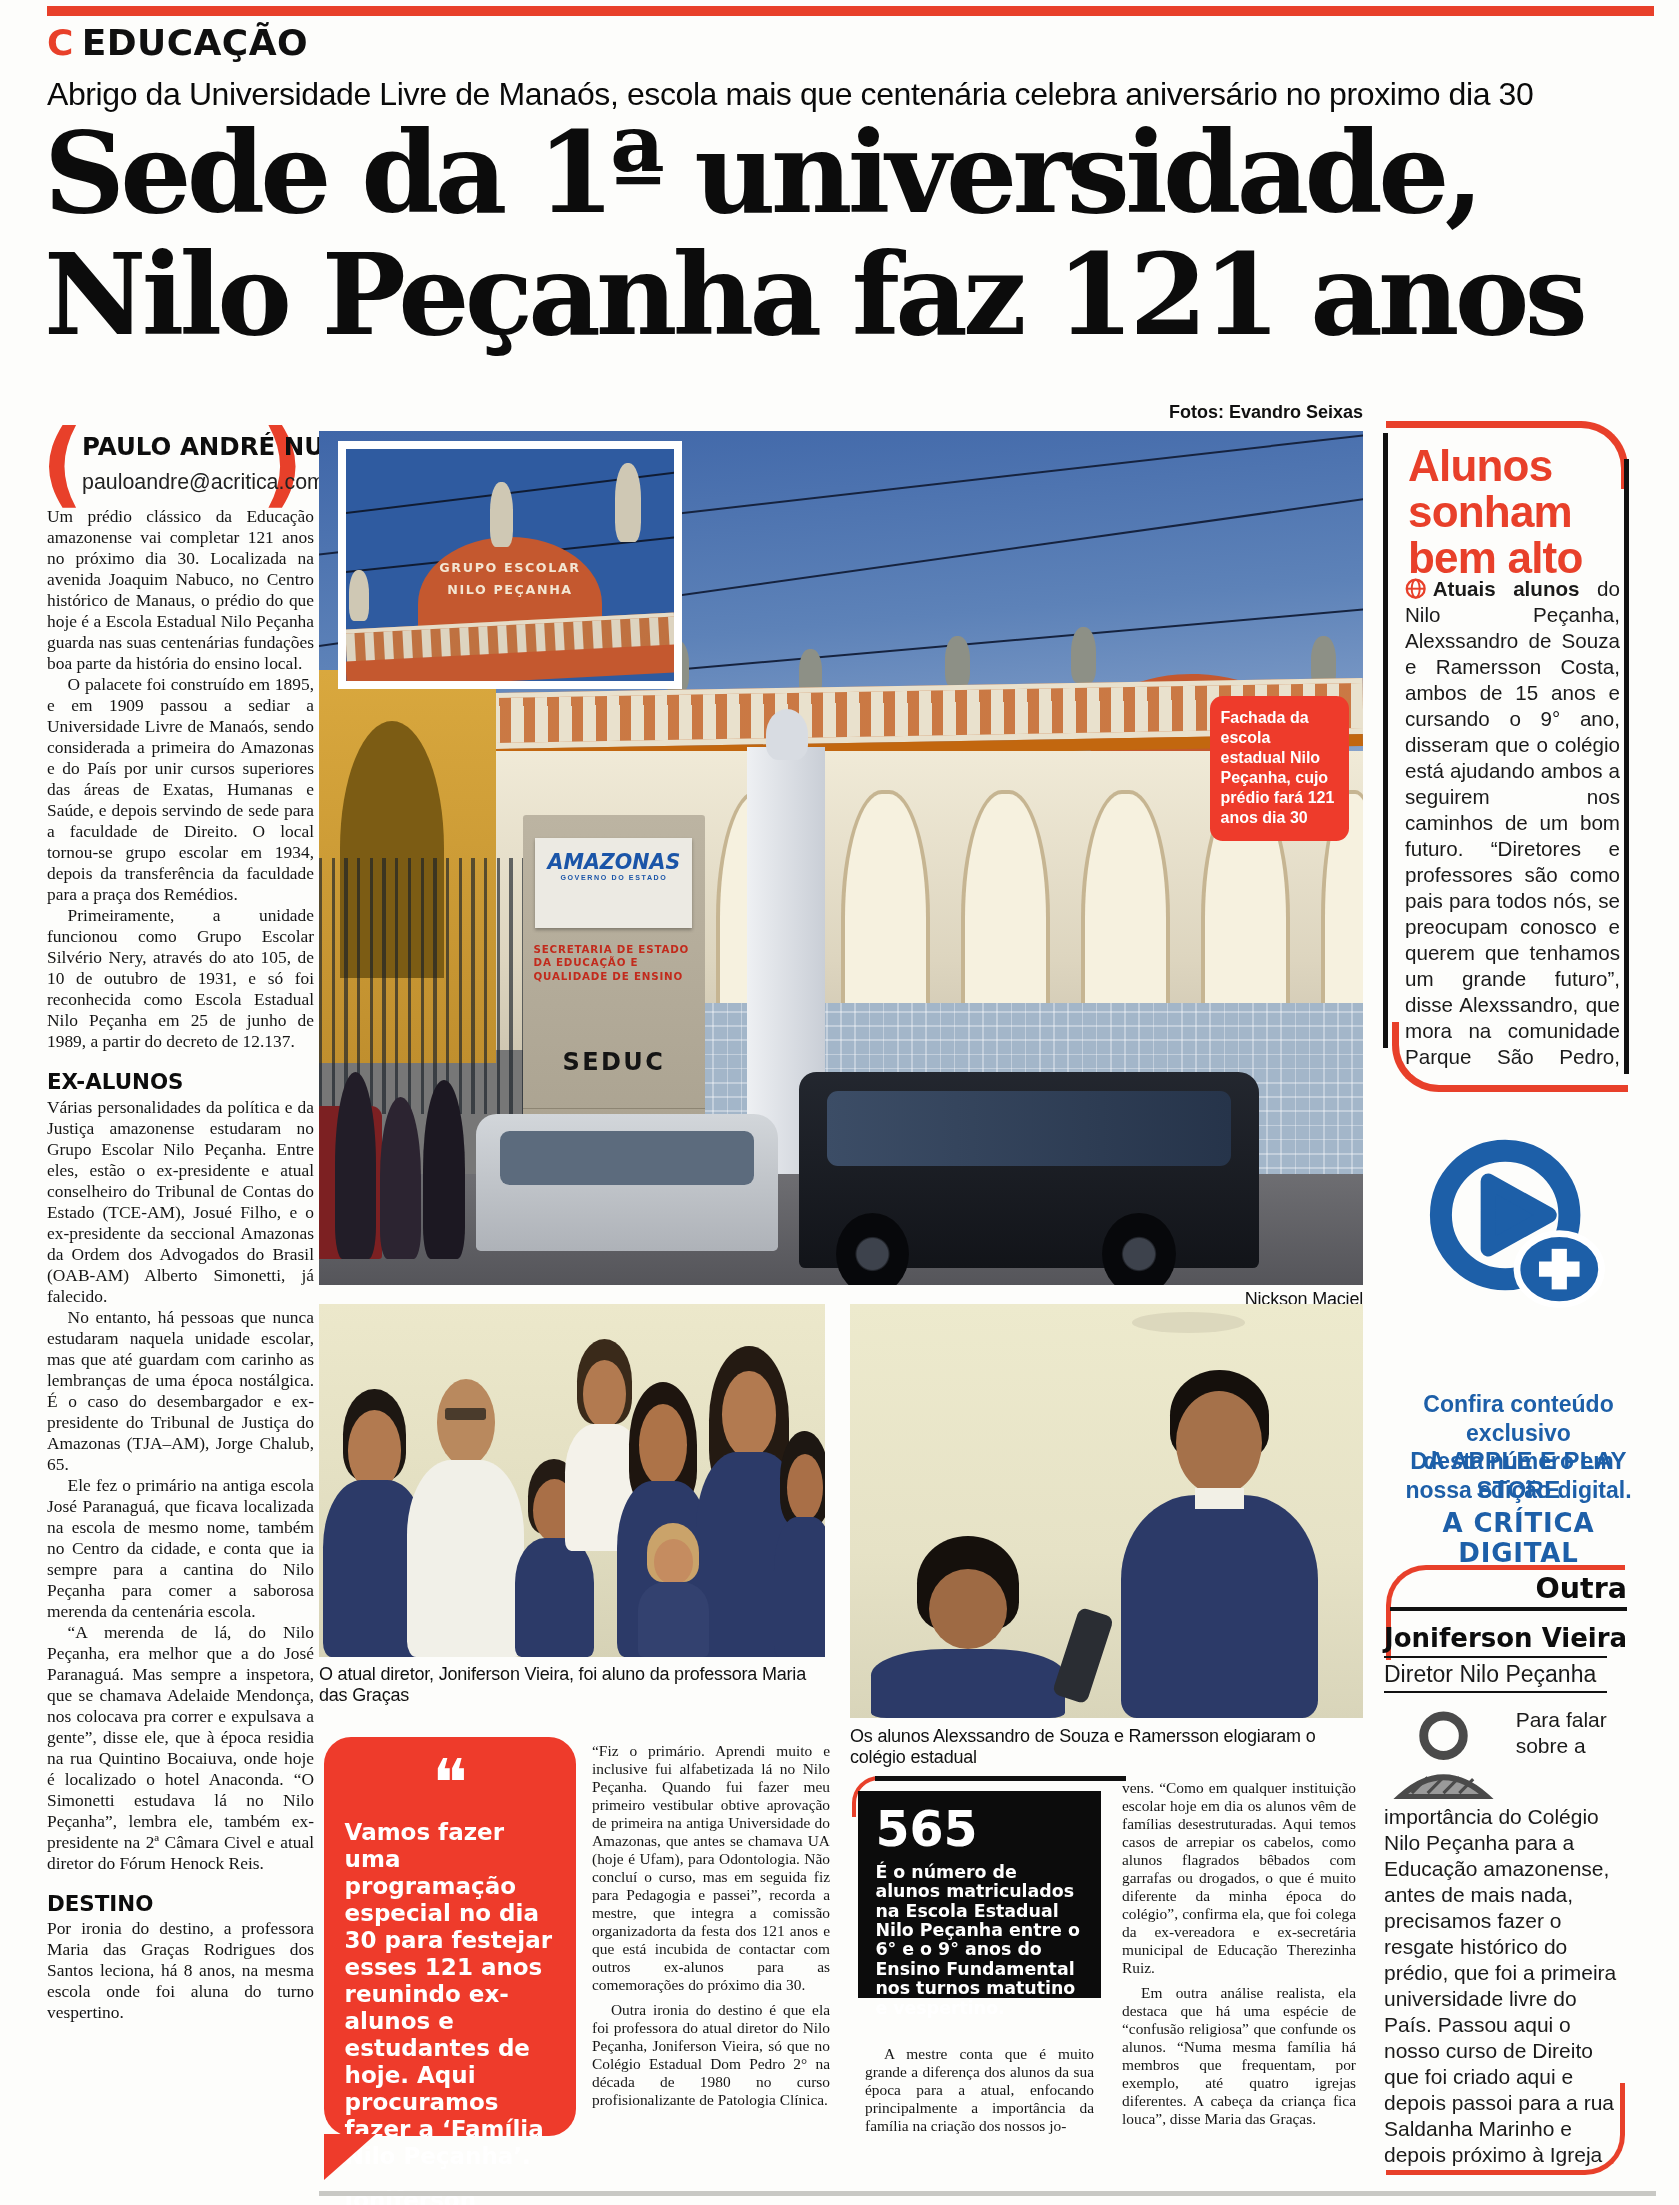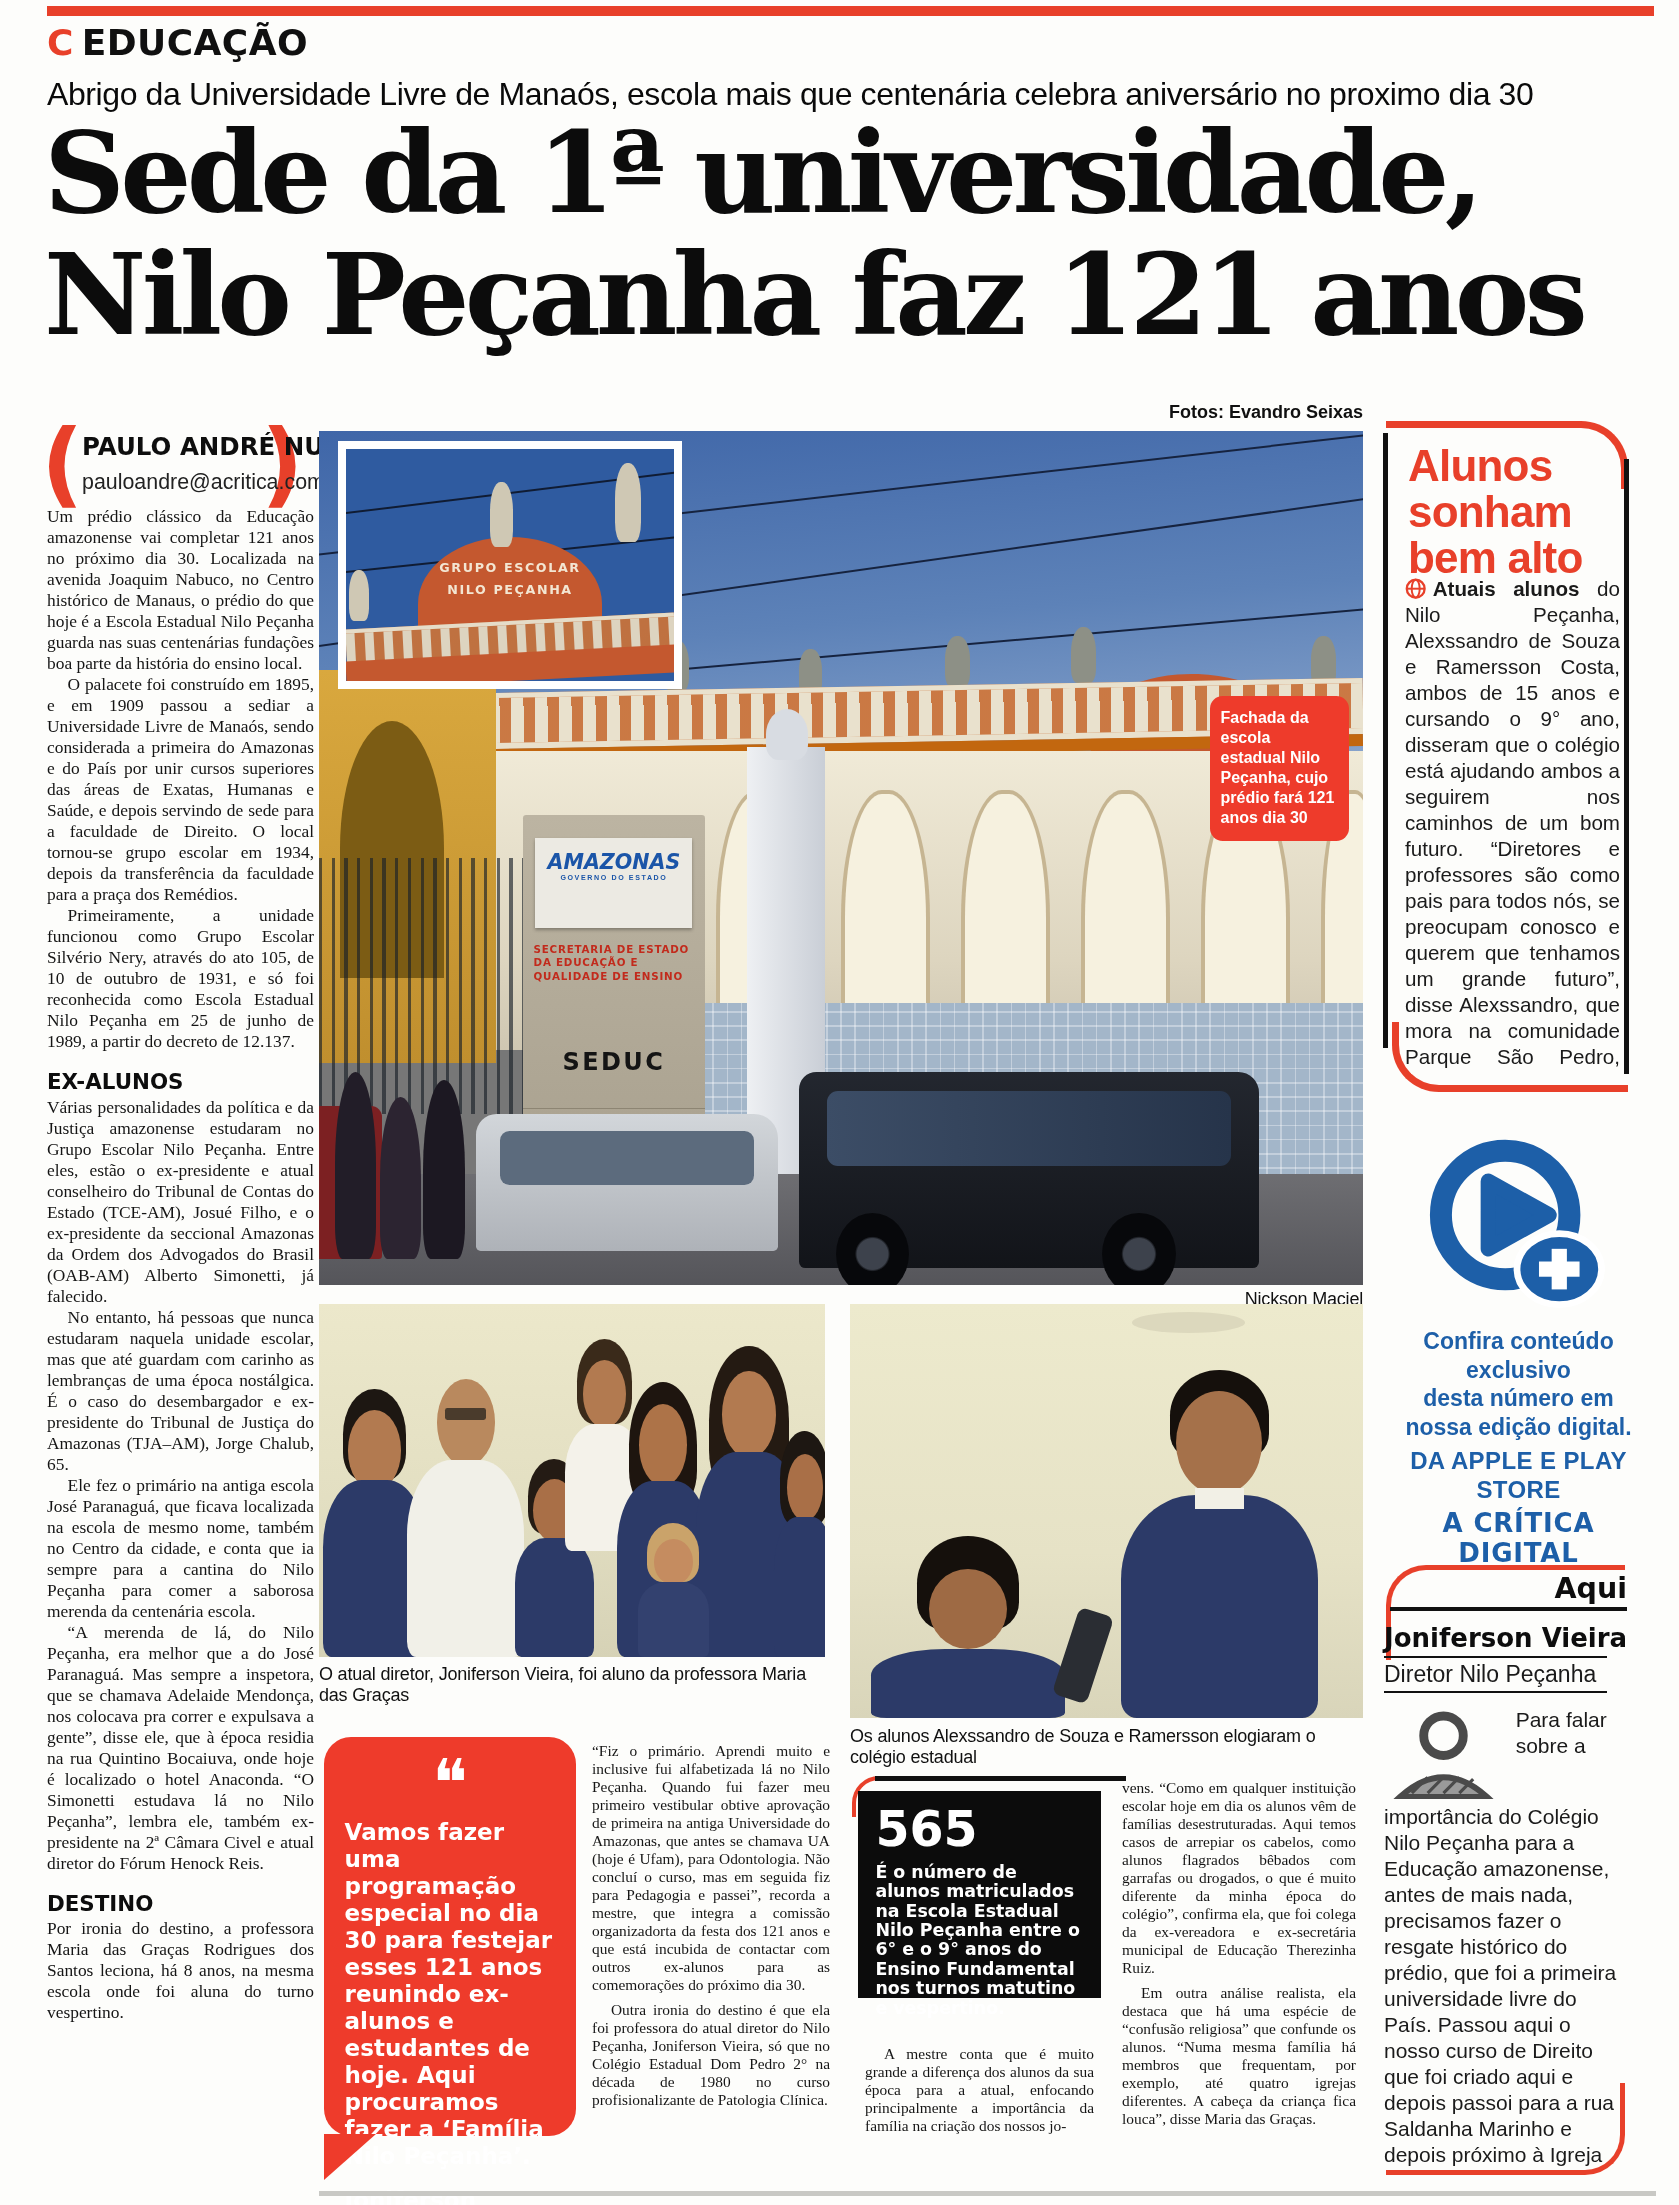--- a/index.html
+++ b/index.html
@@ -287,33 +287,33 @@
 
   <div class="abs" style="left:1424px;top:1137px;width:186px;height:178px;">
     <svg width="186" height="178" viewBox="0 0 110 105">
       <circle cx="48" cy="46" r="38" fill="none" stroke="#1d5fa8" stroke-width="13"></circle>
       <path d="M38 26 L74 46 L38 66 Z" fill="#1d5fa8" stroke="#1d5fa8" stroke-width="9" stroke-linejoin="round"></path>
       <ellipse cx="80" cy="78" rx="25" ry="21" fill="#1d5fa8" stroke="#fff" stroke-width="4"></ellipse>
       <rect x="75.5" y="66" width="9" height="24" fill="#fff"></rect>
       <rect x="68" y="73.5" width="24" height="9" fill="#fff"></rect>
     </svg>
   </div>
-  <div class="abs promotext" style="left:1380px;top:1327px;width:277px;font-size:23px;line-height:28.5px;">
+  <div class="abs promotext" style="left:1380px;top:1390px;width:277px;font-size:23px;line-height:28.5px;">
     <div>Confira conteúdo</div>
     <div>exclusivo</div>
     <div>desta número em</div>
     <div>nossa edição digital.</div>
   </div>
   <div class="abs promotext" style="left:1380px;top:1446px;width:277px;font-size:24px;line-height:29px;letter-spacing:0.4px;">
     <div>DA APPLE E PLAY STORE</div>
   </div>
   <div class="abs promotext" style="left:1380px;top:1508px;width:277px;font-size:26px;letter-spacing:0.8px;font-family:'DejaVu Sans',sans-serif;">A CRÍTICA DIGITAL</div>
 
   <div class="abs" style="left:1386px;top:1565px;width:239px;height:95px;border-top:5.5px solid #e8402a;border-left:5.5px solid #e8402a;border-top-left-radius:40px;box-sizing:border-box;"></div>
-  <div class="abs" style="left:1390px;top:1572px;width:237px;text-align:right;font-family:'DejaVu Sans',sans-serif;font-weight:bold;font-size:28.5px;color:#0d0d0d;">Aqui</div>
+  <div class="abs" style="left:1390px;top:1572px;width:237px;text-align:right;font-family:'DejaVu Sans',sans-serif;font-weight:bold;font-size:28.5px;color:#0d0d0d;">Outra</div>
   <div class="abs hr-black" style="left:1390px;top:1607px;width:237px;height:4px;"></div>
   <div class="abs blogname" style="left:1384px;top:1623px;">Joniferson Vieira</div>
   <div class="abs hr-black" style="left:1384px;top:1656px;width:223px;height:1.6px;"></div>
   <div class="abs blogrole" style="left:1384px;top:1661px;">Diretor Nilo Peçanha</div>
   <div class="abs hr-black" style="left:1384px;top:1691px;width:223px;height:1.6px;"></div>
 
   <div class="abs blogbody" style="left:1384px;top:1707px;width:240px;height:459px;overflow:hidden;">
     <svg width="119" height="89" viewBox="0 0 60 45" style="float:left;margin:3.2px 12.7px 4.7px 0;">
       <circle cx="30" cy="13" r="10" fill="none" stroke="#4a4a4a" stroke-width="4.5"></circle>
       <path d="M8 44 Q30 24 52 44 Z" fill="#9a9a9a" stroke="#4a4a4a" stroke-width="3"></path>

